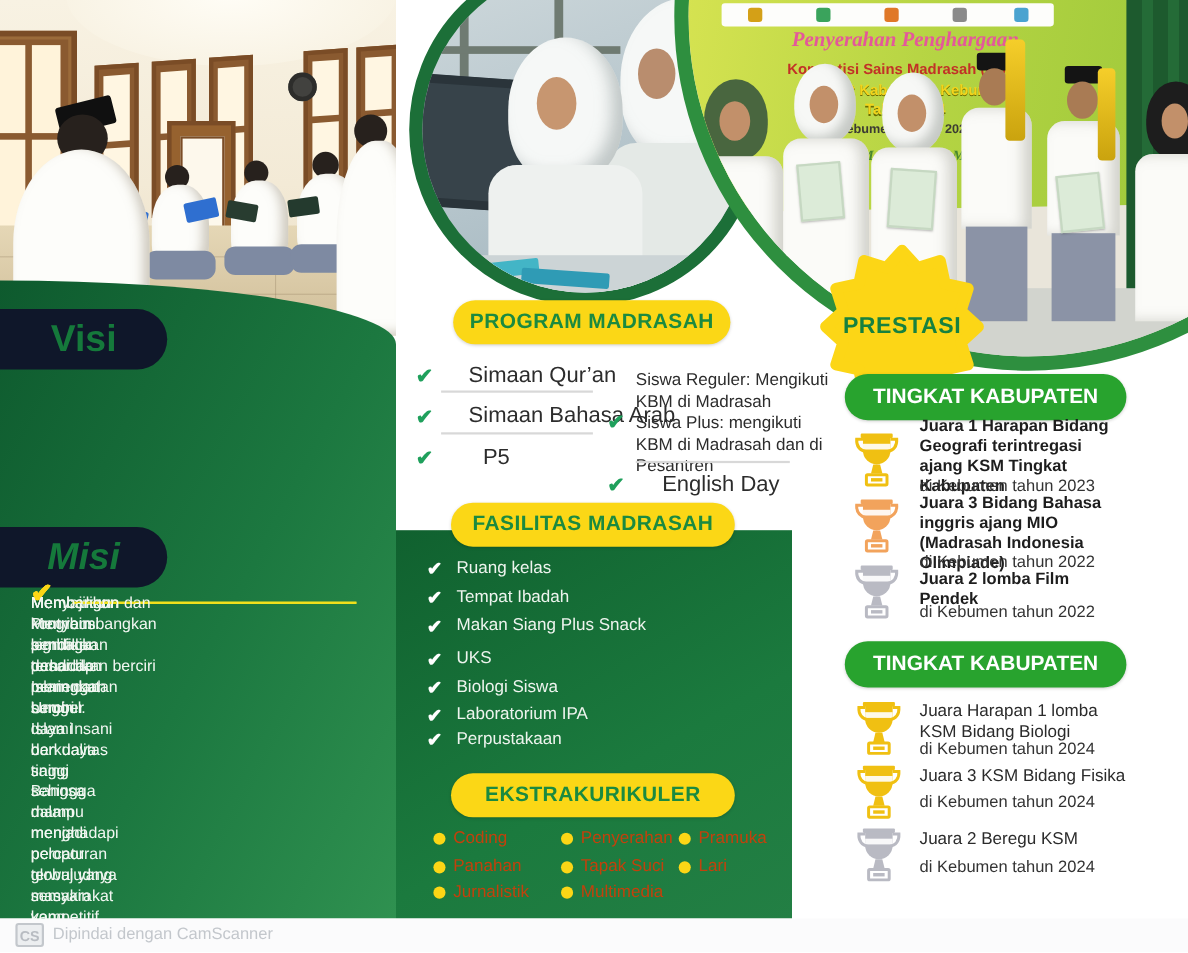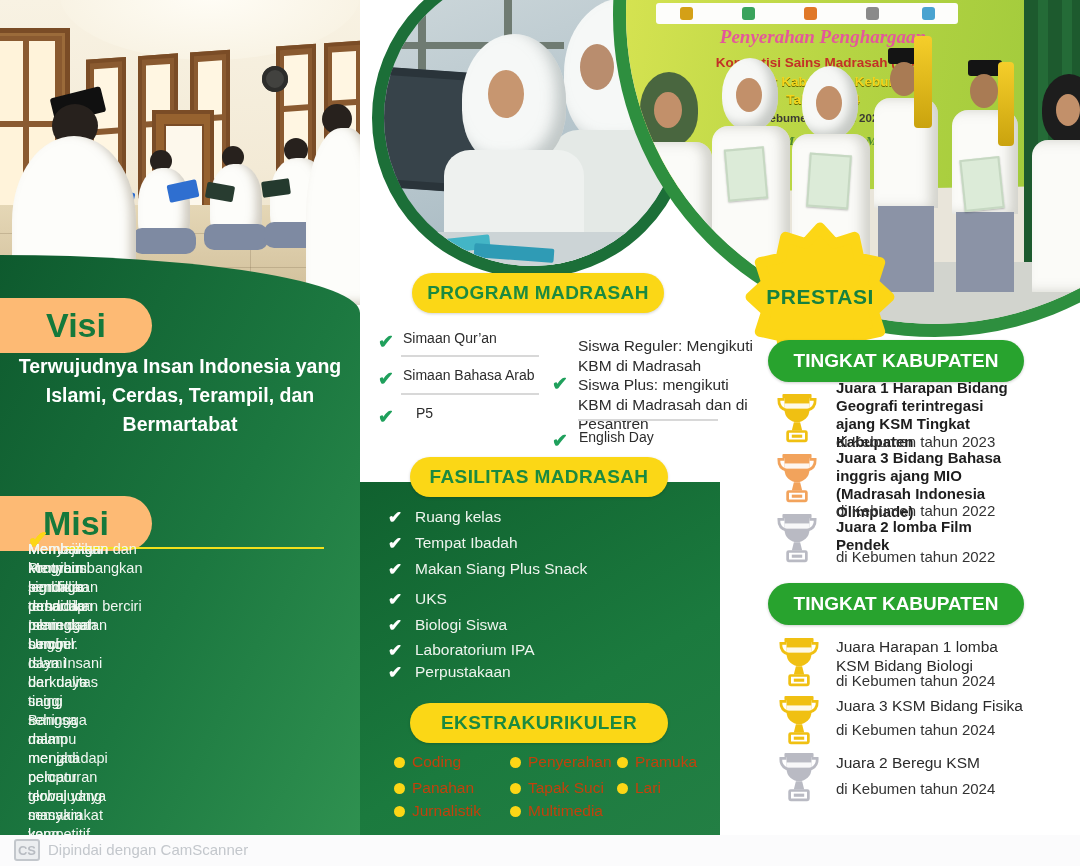--- a/index.html
+++ b/index.html
@@ -30,25 +30,25 @@
   .stu .body{position:absolute;background:#fdfdfa;border-radius:45% 45% 30% 30%;
     box-shadow:inset -6px -4px 10px rgba(160,150,130,.5);}
   .stu .head{position:absolute;background:#27211d;border-radius:50%;}
   .stu .peci{position:absolute;background:#101010;border-radius:3px;}
   .stu .legs{position:absolute;background:#7e8aa2;border-radius:10px;}
   .stu .book{position:absolute;border-radius:2px;}
 
   .left-green{left:0;top:255px;width:360px;height:580px;
     background:linear-gradient(118deg,#0e5a2e 0%,#1c7840 55%,#2f9150 100%);
     border-top-right-radius:360px 58px;}
-  .badge-left{left:0;width:152px;height:55px;background:#fdba74;
+  .badge-left{left:0;width:152px;height:55px;background:#0f172a;
     border-radius:0 999px 999px 0;color:#15793b;font-weight:bold;font-size:34px;
-    display:flex;align-items:center;justify-content:center;margin-top:17px;}
+    display:flex;align-items:center;justify-content:center;}
   .visi-badge{top:281px;}
-  .misi-badge{top:479px;}
+  .misi-badge{top:479px;font-style:italic;}
   .visi-text{left:8px;top:352px;width:344px;color:#ffffff;font-weight:bold;
     font-size:19.5px;line-height:29px;text-align:center;}
   .misi-list{left:28px;top:540px;width:316px;}
   .misi-item{position:relative;display:flex;gap:12px;margin-bottom:0;}
   .misi-check{position:relative;flex:0 0 26px;color:#fcd616;font-size:24px;
     font-weight:bold;line-height:26px;align-self:center;}
   .misi-text{position:relative;color:#f2f7f2;font-size:14.5px;line-height:19px;}
   .misi-sep{position:relative;margin:7px 0 7px 38px;width:258px;height:2px;background:#f2e01c;}
 
   
@@ -70,21 +70,21 @@
   .pill-mid{width:252px;height:40px;background:#fbd716;border-radius:999px;
     color:#1b8a40;font-weight:bold;font-size:19px;letter-spacing:.4px;
     display:flex;align-items:center;justify-content:center;
     box-shadow:0 1px 3px rgba(0,0,0,.18);}
   .pill-program{left:412px;top:273px;}
   .pill-fasilitas{left:410px;top:457px;width:258px;}
   .pill-ekstra{left:410px;top:703px;width:258px;}
 
   .chk-g{color:#1fa05c;font-size:19px;font-weight:bold;}
   .chk-w{color:#ffffff;font-size:17px;font-weight:bold;}
-  .prog-item{color:#2c2c2c;font-size:14px;}
+  .prog-item{color:#2c2c2c;font-size:20px;margin-left:23px;}
   .prog-ul{height:1.5px;background:#d8d8d8;}
   .siswa-block{left:578px;top:336px;width:176px;color:#2c2c2c;font-size:15.5px;line-height:19.5px;}
   .mid-green{left:360px;top:482px;width:360px;height:353px;
     background:linear-gradient(150deg,#10612f 0%,#1b7a3e 60%,#237f44 100%);}
   .fas-item{color:#eef4ee;font-size:15.5px;}
   .eks-dot{width:11px;height:11px;border-radius:50%;background:#fcd616;}
   .eks-item{color:#c2410c;font-size:15.5px;}
 
   
   .right-circle{left:613px;top:-307px;width:644px;height:644px;border-radius:50%;
@@ -219,21 +219,20 @@
       <div class="head" style="left:322px;top:104px;width:30px;height:30px;"></div>
       <div class="body" style="left:306px;top:128px;width:70px;height:178px;border-radius:50% 40% 0 0;"></div>
     </div>
   </div>
 
   <div class="left-green"></div>
 
   <div class="badge-left visi-badge">
     <span>Visi</span>
   </div>
-  <div class="visi-text">Terwujudnya Insan Indonesia yang Islami, Cerdas, Terampil, dan Bermartabat</div>
 
   <div class="badge-left misi-badge">
     <span>Misi</span>
   </div>
 
   <div class="misi-list">
     <div class="misi-item">
       <span class="misi-check">✔</span>
       <span class="misi-text">Memberikan kontribusi signifikan terhadap peningkatan sumber daya Insani dan daya saing Bangsa dalam menghadapi percaturan global yang semakin kompetitif.</span>
     </div>

